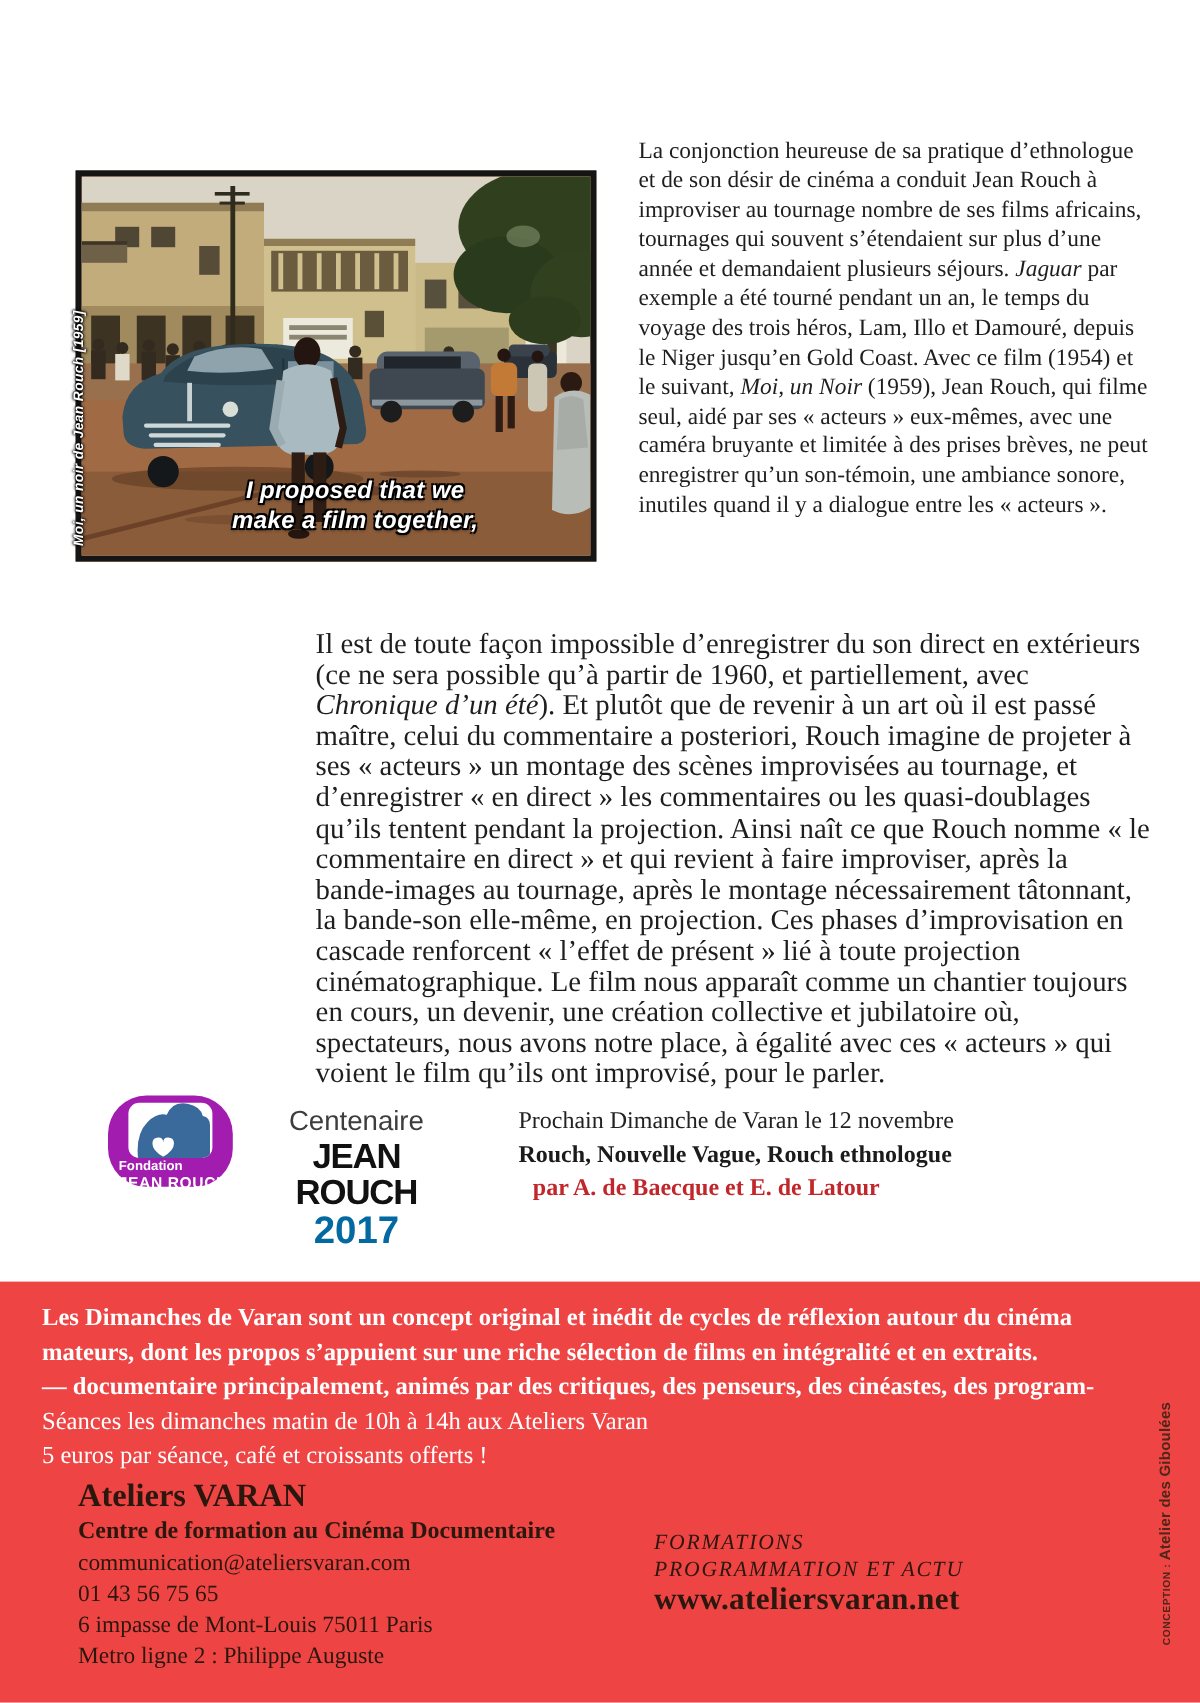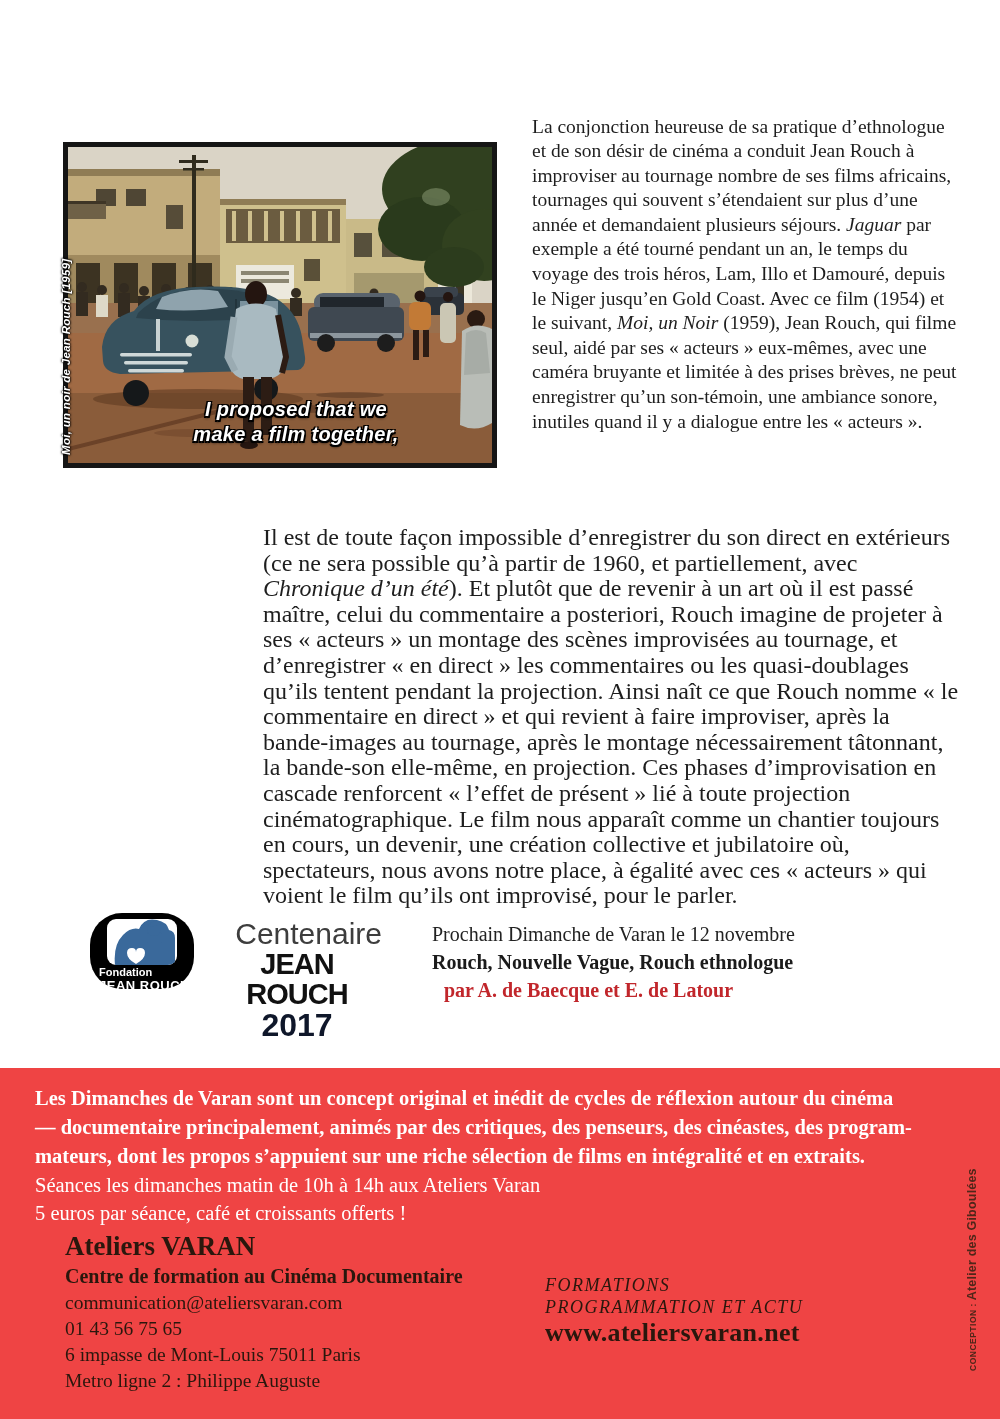--- a/index.html
+++ b/index.html
@@ -22,34 +22,34 @@
 
   
   .col-right{position:absolute;left:532px;top:95px;width:430px;
              font-size:19.5px;line-height:24.6px;color:#1e1e1e;text-align:left;}
   .article-body{position:absolute;left:263px;top:501px;width:697px;
              font-size:24px;line-height:25.6px;color:#1e1e1e;text-align:left;}
   .it{font-style:italic;}
 
   
   .fondation-logo{position:absolute;left:90px;top:913px;width:104px;height:76px;
-             background:#000000;font-family:"Liberation Sans", sans-serif;border-radius:32px;}
+             background:#a21caf;font-family:"Liberation Sans", sans-serif;border-radius:32px;}
   .fl-mark{position:absolute;left:17px;top:6px;width:70px;height:46px;background:#ffffff;
              border-radius:9px;overflow:hidden;}
   .fl-mark svg{display:block;width:100%;height:100%;}
   .fl-line1{position:absolute;left:9px;top:53px;font-weight:bold;font-size:11px;color:#fff;}
   .fl-line2{position:absolute;left:9px;top:65px;font-weight:bold;font-size:13px;color:#fff;letter-spacing:.5px;}
   .fl-line3{position:absolute;left:9px;top:79px;font-weight:bold;font-size:4.8px;color:#fff;letter-spacing:.2px;}
 
   
   .centenaire{position:absolute;left:212px;top:919px;width:170px;text-align:center;
              font-family:"Liberation Sans", sans-serif;}
-  .c1{font-size:30px;line-height:30px;color:#3d3d3d;font-weight:normal;text-align:right;}
+  .c1{font-size:23px;line-height:30px;color:#3d3d3d;font-weight:normal;}
   .c2{font-size:29px;line-height:30px;color:#111111;font-weight:bold;letter-spacing:-1px;}
-  .c3{font-size:32px;line-height:33px;color:#0f172a;font-weight:bold;text-align:center;}
+  .c3{font-size:32px;line-height:33px;color:#0369a1;font-weight:bold;text-align:center;}
 
   
   .event{position:absolute;left:432px;top:920px;color:#222222;}
   .e1{font-size:20px;line-height:28px;}
   .e2{font-size:20px;line-height:28px;font-weight:bold;color:#1b1b1b;}
   .e3{font-size:20px;line-height:28px;font-weight:bold;color:#c1262b;margin-left:12px;}
 
   
   .banner{position:absolute;left:0;top:1068px;width:1000px;height:366px;background:#ef4444;}
   .b-intro{position:absolute;left:35px;top:16px;color:#ffffff;
@@ -257,22 +257,22 @@
   <div class="event">
     <div class="e1">Prochain Dimanche de Varan le 12 novembre</div>
     <div class="e2">Rouch, Nouvelle Vague, Rouch ethnologue</div>
     <div class="e3">par A. de Baecque et E. de Latour</div>
   </div>
 
   <div class="banner">
 
     <div class="b-intro">
       <div>Les Dimanches de Varan sont un concept original et inédit de cycles de réflexion autour du cinéma</div>
+      <div>mateurs, dont les propos s’appuient sur une riche sélection de films en intégralité et en extraits.</div>
       <div>— documentaire principalement, animés par des critiques, des penseurs, des cinéastes, des program-</div>
-      <div>mateurs, dont les propos s’appuient sur une riche sélection de films en intégralité et en extraits.</div>
     </div>
 
     <div class="b-sched">
       <div>Séances les dimanches matin de 10h à 14h aux Ateliers Varan</div>
       <div>5 euros par séance, café et croissants offerts&nbsp;!</div>
     </div>
 
     <div class="contact">
       <div class="ct-name">Ateliers VARAN</div>
       <div class="ct-sub">Centre de formation au Cinéma Documentaire</div>

